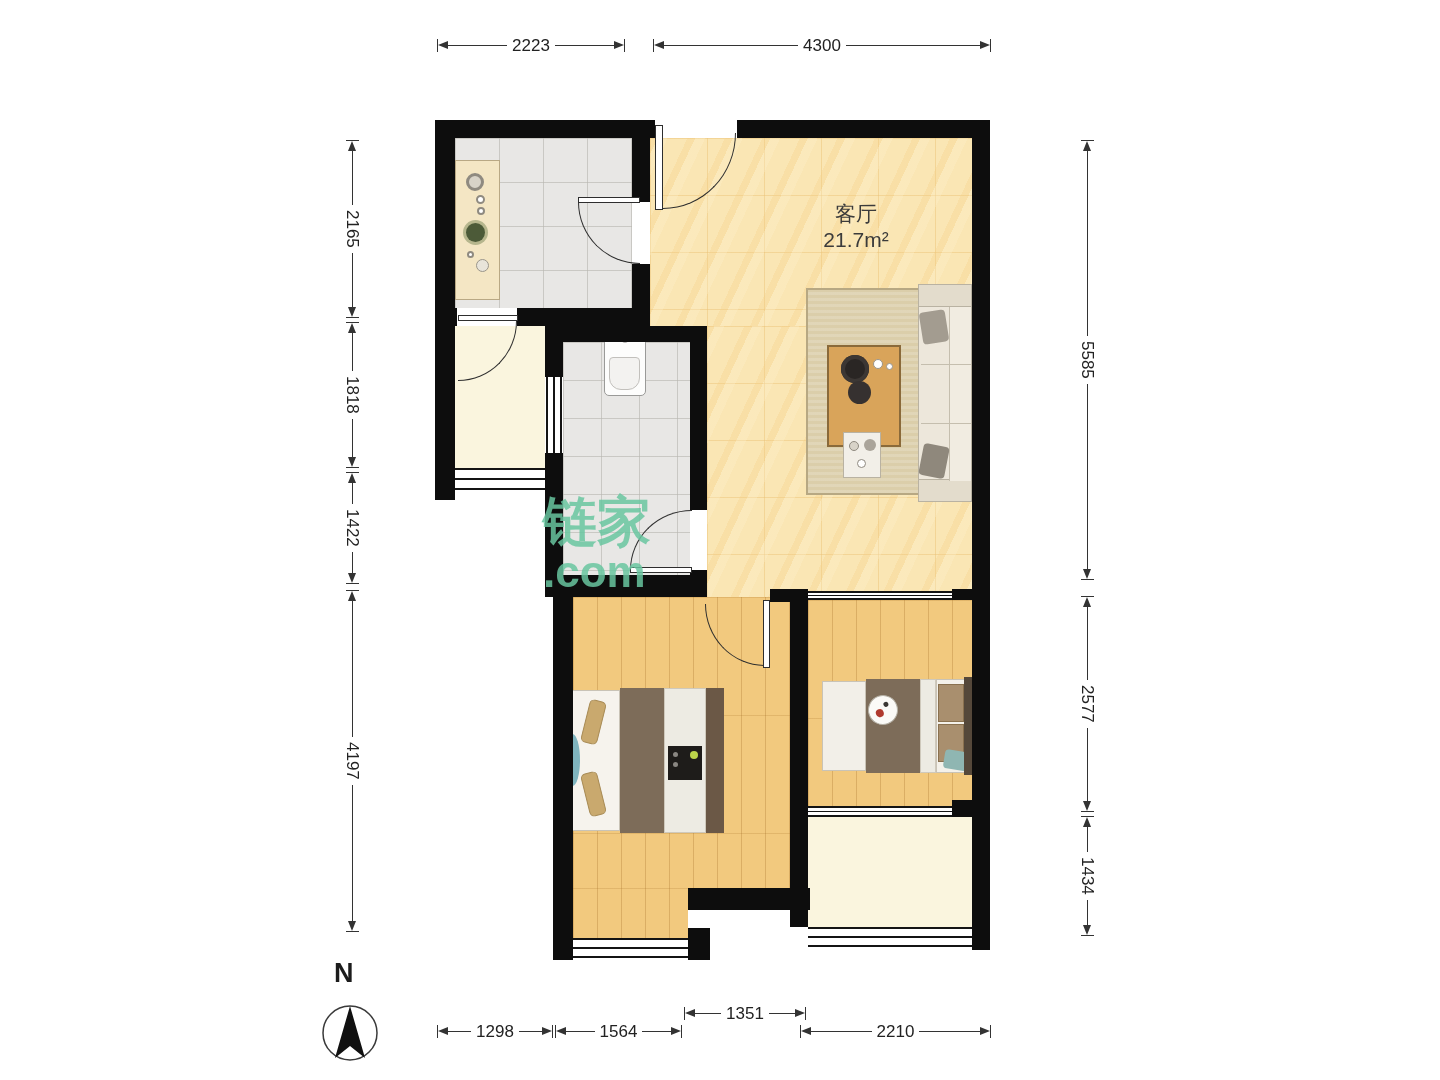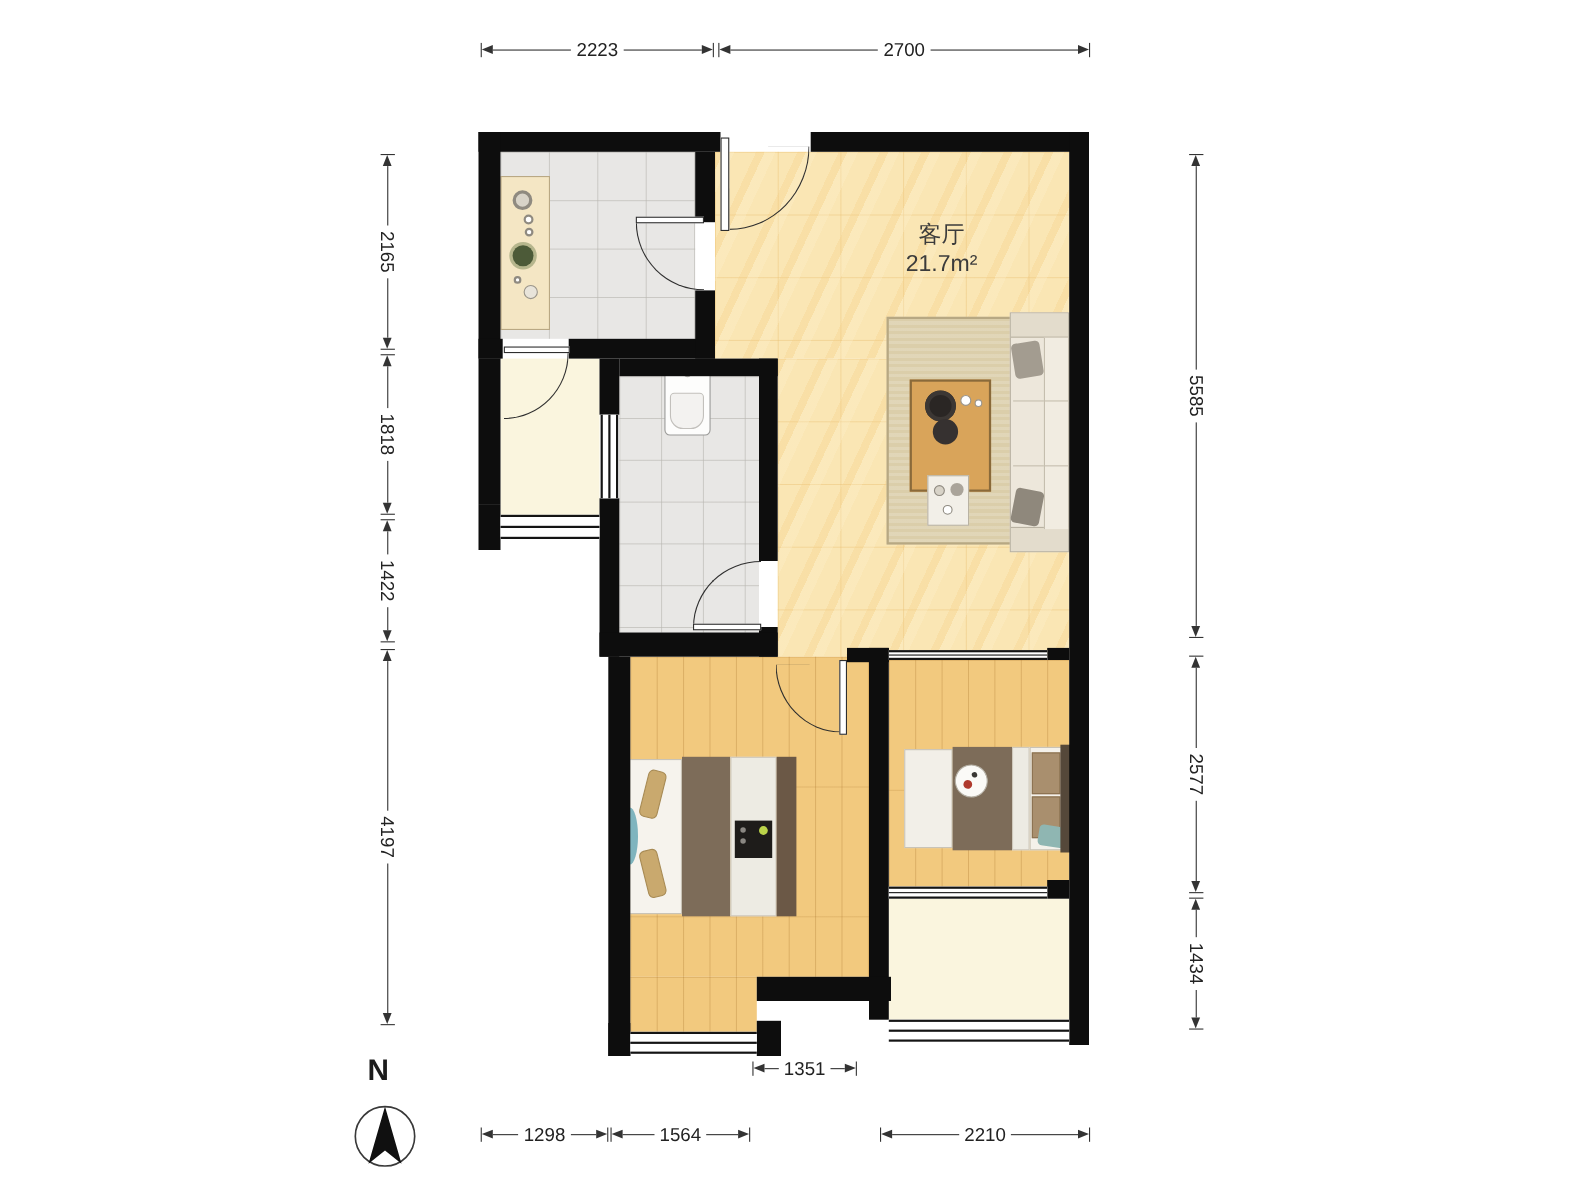--- a/index.html
+++ b/index.html
@@ -212,34 +212,34 @@
     <div style="position:absolute;left:120px;top:47px;width:26px;height:38px;background:#a98f6e;border:1px solid #8a714f"></div>
     <div style="position:absolute;left:126px;top:74px;width:28px;height:19px;background:#8fb6b2;border-radius:4px;transform:rotate(9deg)"></div>
     <div style="position:absolute;left:146px;top:0;width:20px;height:98px;background:#55483a"></div>
   </div>
 
   <div class="rlabel" style="left:786px;top:201px;width:140px">
     <span>客厅</span>
     <span>21.7m²</span>
   </div>
 
-  <div class="dim dim-h" style="left:437px;top:36px;width:212px">
+  <div class="dim dim-h" style="left:437px;top:36px;width:188px">
     <span class="tickv"></span>
       <span class="ah ahl"></span>
       <span class="lnh"></span>
     <span class="dlab">2223</span>
     <span class="lnh"></span>
       <span class="ah ahr"></span>
       <span class="tickv"></span>
   </div>
   <div class="dim dim-h" style="left:653px;top:36px;width:338px">
     <span class="tickv"></span>
       <span class="ah ahl"></span>
       <span class="lnh"></span>
-    <span class="dlab">2700</span>
+    <span class="dlab">4300</span>
     <span class="lnh"></span>
       <span class="ah ahr"></span>
       <span class="tickv"></span>
   </div>
 
   <div class="dim dim-h" style="left:437px;top:1022px;width:116px">
     <span class="tickv"></span>
       <span class="ah ahl"></span>
       <span class="lnh"></span>
     <span class="dlab">1298</span>
@@ -249,21 +249,21 @@
   </div>
   <div class="dim dim-h" style="left:555px;top:1022px;width:127px">
     <span class="tickv"></span>
       <span class="ah ahl"></span>
       <span class="lnh"></span>
     <span class="dlab">1564</span>
     <span class="lnh"></span>
       <span class="ah ahr"></span>
       <span class="tickv"></span>
   </div>
-  <div class="dim dim-h" style="left:684px;top:962px;width:95px">
+  <div class="dim dim-h" style="left:684px;top:1004px;width:122px">
     <span class="tickv"></span>
       <span class="ah ahl"></span>
       <span class="lnh"></span>
     <span class="dlab">1351</span>
     <span class="lnh"></span>
       <span class="ah ahr"></span>
       <span class="tickv"></span>
   </div>
   <div class="dim dim-h" style="left:800px;top:1022px;width:191px">
     <span class="tickv"></span>
@@ -334,20 +334,24 @@
     <span class="tickh"></span>
       <span class="ah ahu"></span>
       <span class="lnv"></span>
     <span class="dlab">1434</span>
     <span class="lnv"></span>
       <span class="ah ahd"></span>
       <span class="tickh"></span>
   </div>
 
   <div class="wm">
+    <span class="wm-right">
+      <span class="wm-cn">链家</span>
+      <span class="wm-com">.com</span>
+    </span>
   </div>
 
   <div class="compass-n">N</div>
   <div class="compass" style="left:314px;top:960px">
     <svg width="72" height="110" viewBox="0 0 72 110">
       <circle cx="36" cy="73" r="27" fill="none" stroke="#3a3a3a" stroke-width="1.5"></circle>
       <path d="M36,46 L21,98 L36,86 L51,98 Z" fill="#101010"></path>
     </svg>
   </div>
 

